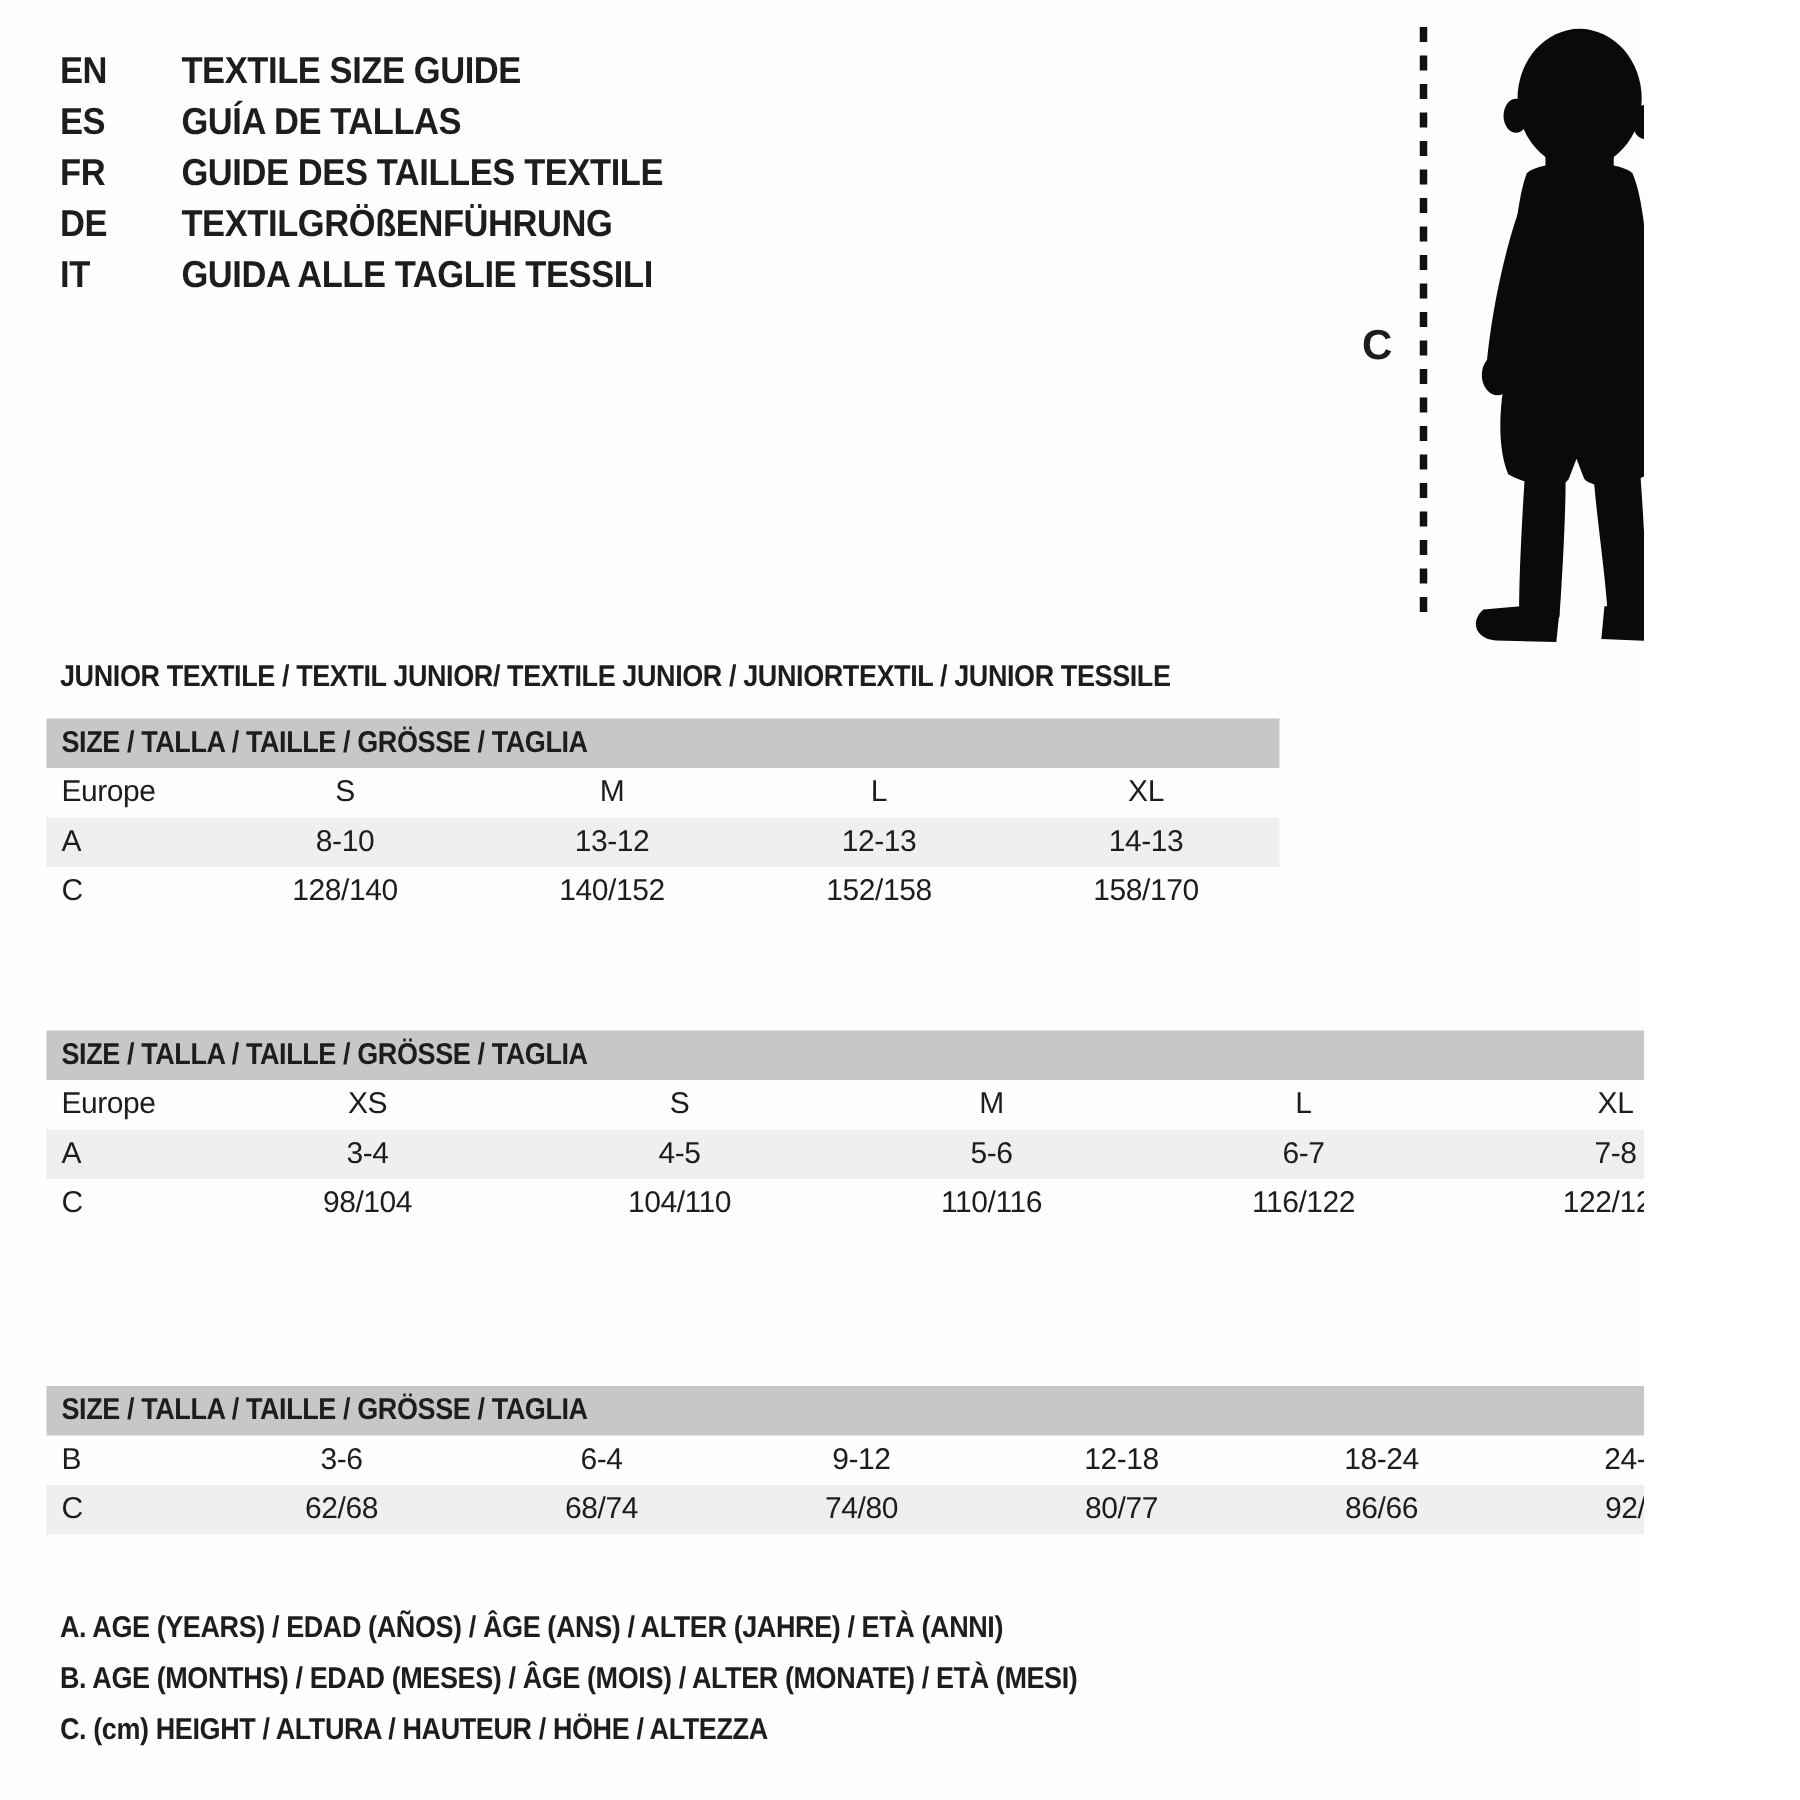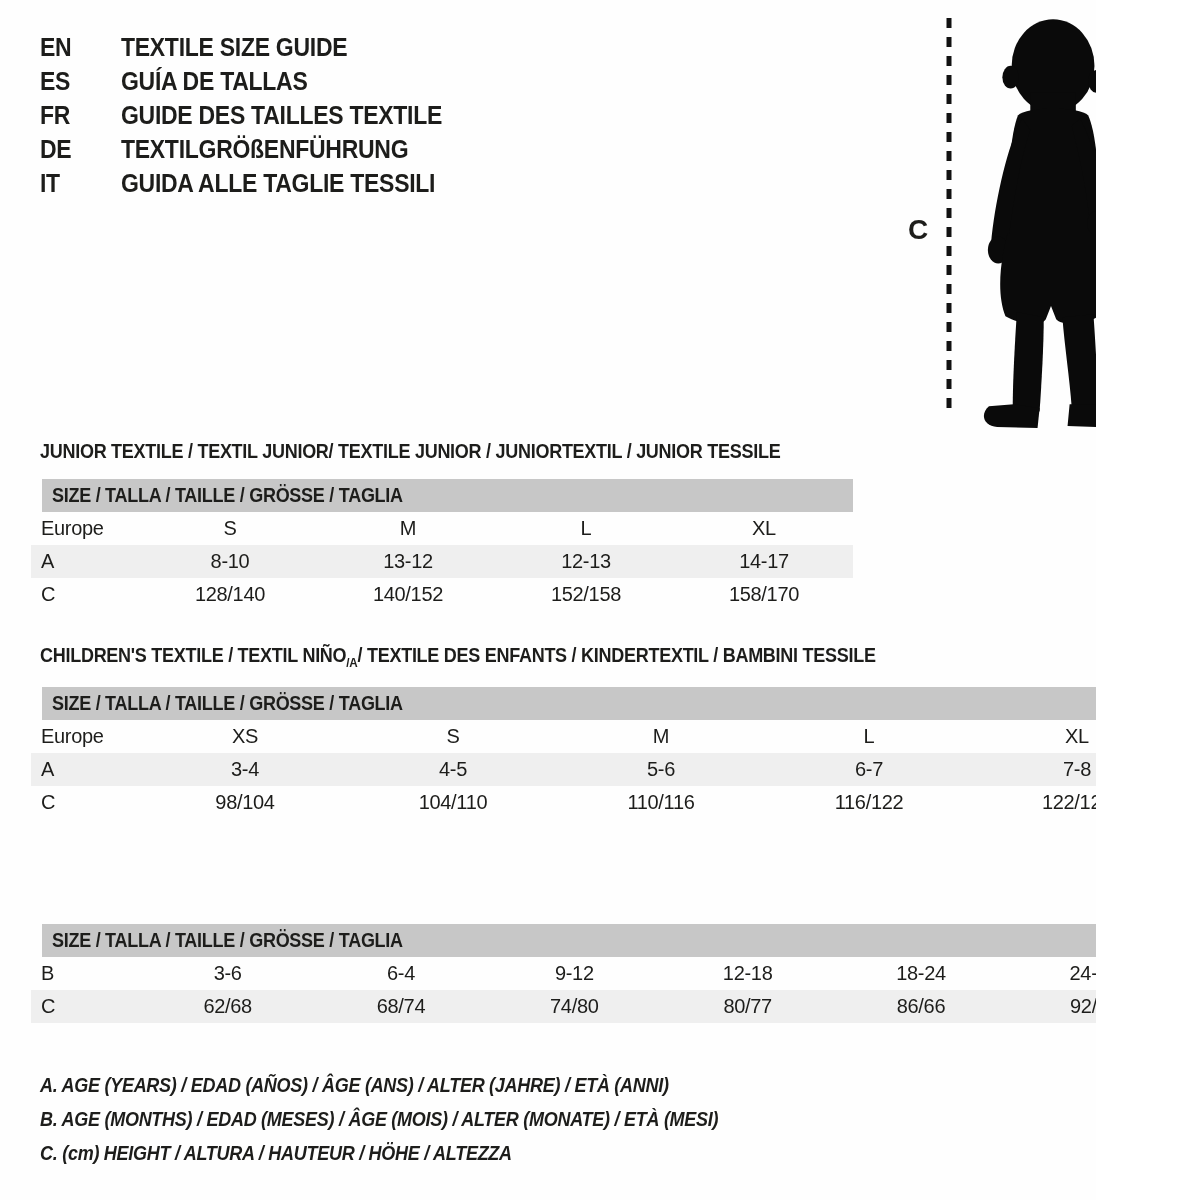--- a/index.html
+++ b/index.html
@@ -19,36 +19,36 @@
   .silhouette{position:absolute;left:962px;top:12px;}
 
   
   .sec-title{position:absolute;left:40px;font-weight:700;font-size:20px;letter-spacing:-0.3px;text-align:center;}
   .title-line{height:35px;display:flex;align-items:center;transform:scaleX(0.9);
               transform-origin:left center;white-space:nowrap;}
   .title-line sub{font-size:13px;line-height:1;align-self:flex-end;margin-bottom:4px;}
 
   .sizetable{position:absolute;left:31px;font-size:20px;letter-spacing:-0.3px;}
   .t-header{height:33px;background:var(--header-bg,#c7c7c7);display:flex;align-items:center;
-            padding-left:10px;font-weight:700;margin-left:11px;}
+            padding-left:10px;font-weight:700;}
   .cond{display:inline-block;transform:scaleX(0.9);transform-origin:left center;white-space:nowrap;}
   .t-row{display:grid;height:33px;align-items:center;}
   .t-row.shaded{background:var(--shade-bg,#efefef);}
   .t-label{padding-left:10px;text-align:left;}
   .t-cell{text-align:center;}
 
   #sec-junior-title{top:434px;}
   #sec-junior-table{top:479px;width:822px;}
   #sec-children-title{top:638px;}
   #sec-children-table{top:687px;width:1150px;}
   #sec-babies-title{top:844px;}
   #sec-babies-table{top:924px;width:1150px;}
 
   
-  .legend{position:absolute;left:40px;top:1068px;font-weight:700;font-size:20px;letter-spacing:-0.3px;font-style:italic;}
+  .legend{position:absolute;left:40px;top:1068px;font-weight:700;font-size:20px;letter-spacing:-0.3px;}
   .legend-line{height:34px;display:flex;align-items:center;transform:scaleX(0.9);
                transform-origin:left center;white-space:nowrap;}
 </style>
 </head>
 <body>
 
 <div class="page">
 
   <div class="lang-block">
       <div class="lang-row">
@@ -120,38 +120,31 @@
         <div class="t-cell">S</div>
         <div class="t-cell">M</div>
         <div class="t-cell">L</div>
         <div class="t-cell">XL</div>
       </div>
       <div class="t-row shaded" style="grid-template-columns: 110px repeat(4, 1fr);">
         <div class="t-label">A</div>
         <div class="t-cell">8-10</div>
         <div class="t-cell">13-12</div>
         <div class="t-cell">12-13</div>
-        <div class="t-cell">14-17</div>
+        <div class="t-cell">14-13</div>
       </div>
       <div class="t-row" style="grid-template-columns: 110px repeat(4, 1fr);">
         <div class="t-label">C</div>
         <div class="t-cell">128/140</div>
         <div class="t-cell">140/152</div>
         <div class="t-cell">152/158</div>
         <div class="t-cell">158/170</div>
       </div>
     </div>
 
-  <div id="sec-children-title" class="sec-title">
-      <div class="title-line">
-        <span>CHILDREN'S TEXTILE / TEXTIL NIÑO</span>
-        <sub>/A</sub>
-        <span> / TEXTILE DES ENFANTS / KINDERTEXTIL / BAMBINI TESSILE</span>
-      </div>
-    </div>
   <div id="sec-children-table" class="sizetable">
       <div class="t-header">
         <span class="cond">SIZE / TALLA / TAILLE / GRÖSSE / TAGLIA</span>
       </div>
       <div class="t-row" style="grid-template-columns: 110px repeat(5, 1fr);">
         <div class="t-label">Europe</div>
         <div class="t-cell">XS</div>
         <div class="t-cell">S</div>
         <div class="t-cell">M</div>
         <div class="t-cell">L</div>

